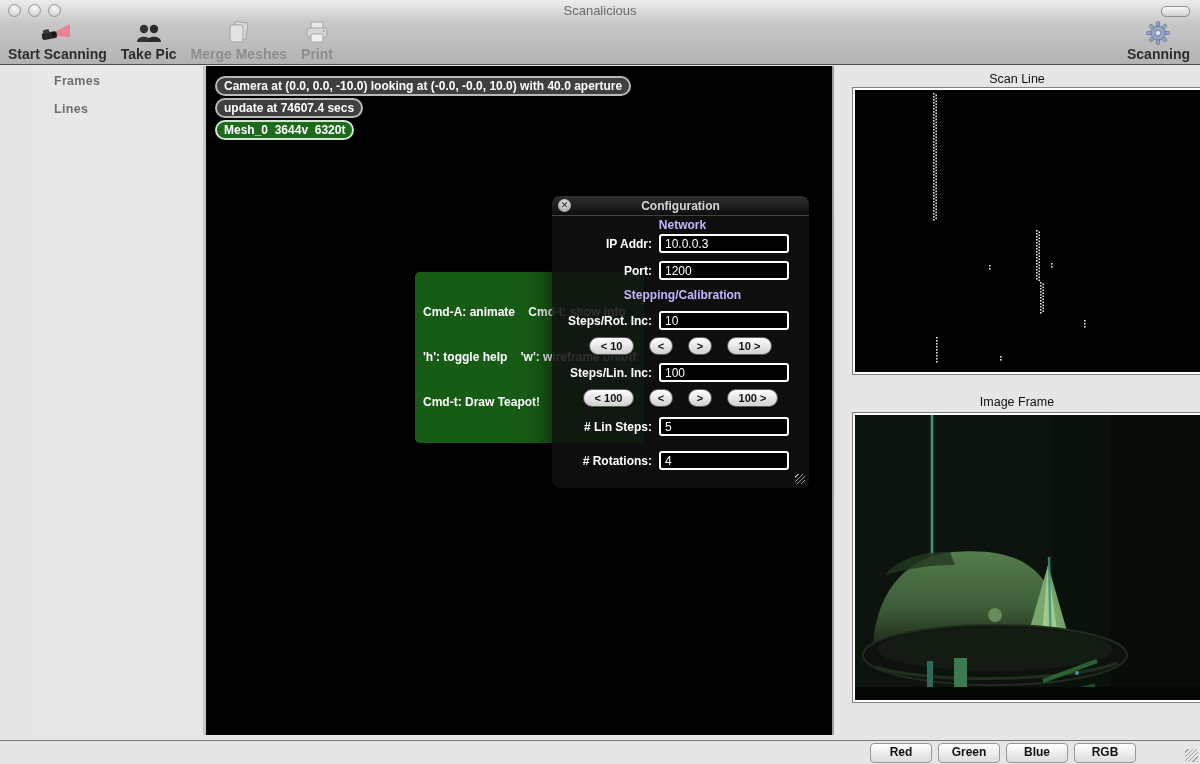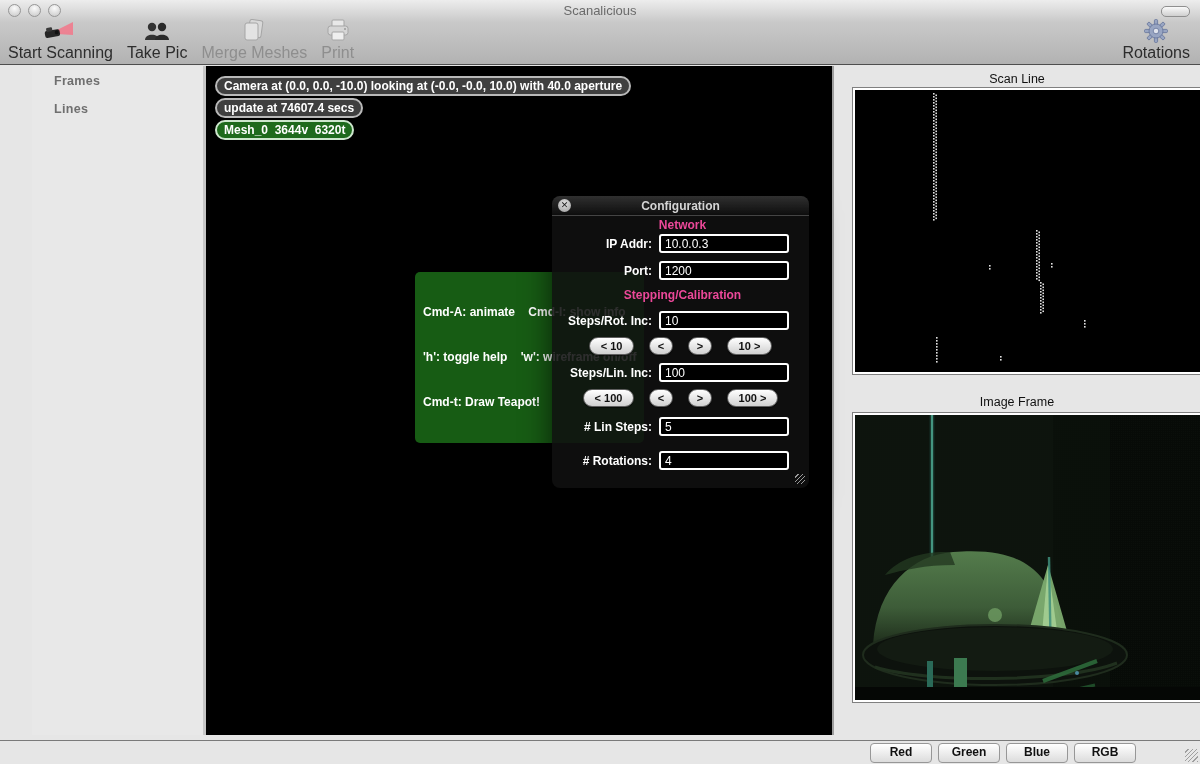--- a/index.html
+++ b/index.html
@@ -20,21 +20,21 @@
     background:linear-gradient(#fafafa,#cfcfcf);}
 
   
   .toolbar{position:absolute;top:22px;left:0;right:0;height:43px;
     background:linear-gradient(#c9c9c9,#b2b2b2);
     border-bottom:1px solid #4e4e4e;display:flex;align-items:flex-end;
     padding:0 8px;box-sizing:border-box;}
   .tb-item{display:flex;flex-direction:column;align-items:center;
     margin-right:14px;padding-bottom:2px;cursor:default;}
   .tb-item .icn{height:26px;display:flex;align-items:center;justify-content:center;}
-  .tb-item .lbl{font-size:16px;color:#2d2d2d;white-space:nowrap;}
+  .tb-item .lbl{font-size:14px;color:#2d2d2d;white-space:nowrap;font-weight:bold;}
   .tb-item.disabled .lbl{color:#8e8e8e;}
   .tb-spacer{flex:1;}
 
   
   .content{position:absolute;top:66px;left:0;right:0;bottom:29px;margin-left:32px;}
   .sidebar{position:absolute;left:0;top:0;bottom:0;width:171px;background:#e8e8e8;
     border-right:3px solid #c6c6c6;box-sizing:content-box;}
   .sb-item{padding:8px 0 6px 22px;font-size:12.5px;font-weight:bold;color:#6f6f6f;
     letter-spacing:.3px;}
   .canvas{position:absolute;left:174px;top:0;bottom:0;width:626px;background:#000;}
@@ -56,21 +56,21 @@
     box-shadow:0 12px 30px rgba(0,0,0,.65);color:#fff;}
   .hud-titlebar{position:absolute;top:0;left:0;right:0;height:19px;
     background:linear-gradient(rgba(90,90,90,.45),rgba(40,40,40,0));
     border-radius:8px 8px 0 0;border-bottom:1px solid rgba(255,255,255,.10);}
   .hud-title{position:absolute;left:0;right:0;top:3px;text-align:center;
     font-size:12px;font-weight:bold;color:#d4d4d4;}
   .hud-close{position:absolute;left:6px;top:3px;width:13px;height:13px;border-radius:50%;
     background:radial-gradient(circle at 50% 35%,#e2e2e2,#9c9c9c);
     color:#1b1b1b;font-size:9px;font-weight:bold;line-height:13px;text-align:center;}
   .hud-section{position:absolute;left:4px;right:0;text-align:center;
-    font-size:12px;font-weight:bold;color:#ec4899;}
+    font-size:12px;font-weight:bold;color:#c4b5fd;}
   .hud-label{position:absolute;right:157px;font-size:12px;font-weight:bold;
     color:#fff;white-space:nowrap;}
   .hud-input{position:absolute;left:107px;width:118px;height:13px;
     background:#000;border:2px solid #fff;border-radius:3px;color:#fff;
     font-size:12px;font-family:"Liberation Sans",sans-serif;padding:1px 4px;}
   .hud-btnrow{position:absolute;left:0;right:0;text-align:center;}
   .hud-btn{display:inline-block;margin:0 5px;height:16px;line-height:16px;
     border-radius:9px;border:1px solid #5e5e5e;color:#101010;
     background:linear-gradient(#ffffff,#d0d0d0);font-size:11px;font-weight:bold;
     padding:0 11px;box-shadow:0 1px 1px rgba(0,0,0,.5);}
@@ -164,21 +164,21 @@
               <rect x="11.4" y="1.5" width="3.2" height="23" rx="1.2"></rect>
               <rect x="11.4" y="1.5" width="3.2" height="23" rx="1.2" transform="rotate(45 13 13)"></rect>
               <rect x="11.4" y="1.5" width="3.2" height="23" rx="1.2" transform="rotate(90 13 13)"></rect>
               <rect x="11.4" y="1.5" width="3.2" height="23" rx="1.2" transform="rotate(135 13 13)"></rect>
             </g>
             <circle cx="13" cy="13" r="7"></circle>
             <circle cx="13" cy="13" r="2.8" fill="#dfe3ec"></circle>
           </g>
         </svg>
       </span>
-      <span class="lbl">Rotations</span>
+      <span class="lbl">Scanning</span>
     </div>
   </div>
 
   <div class="content">
 
     <div class="sidebar">
       <div class="sb-item">Frames</div>
       <div class="sb-item">Lines</div>
     </div>
 

